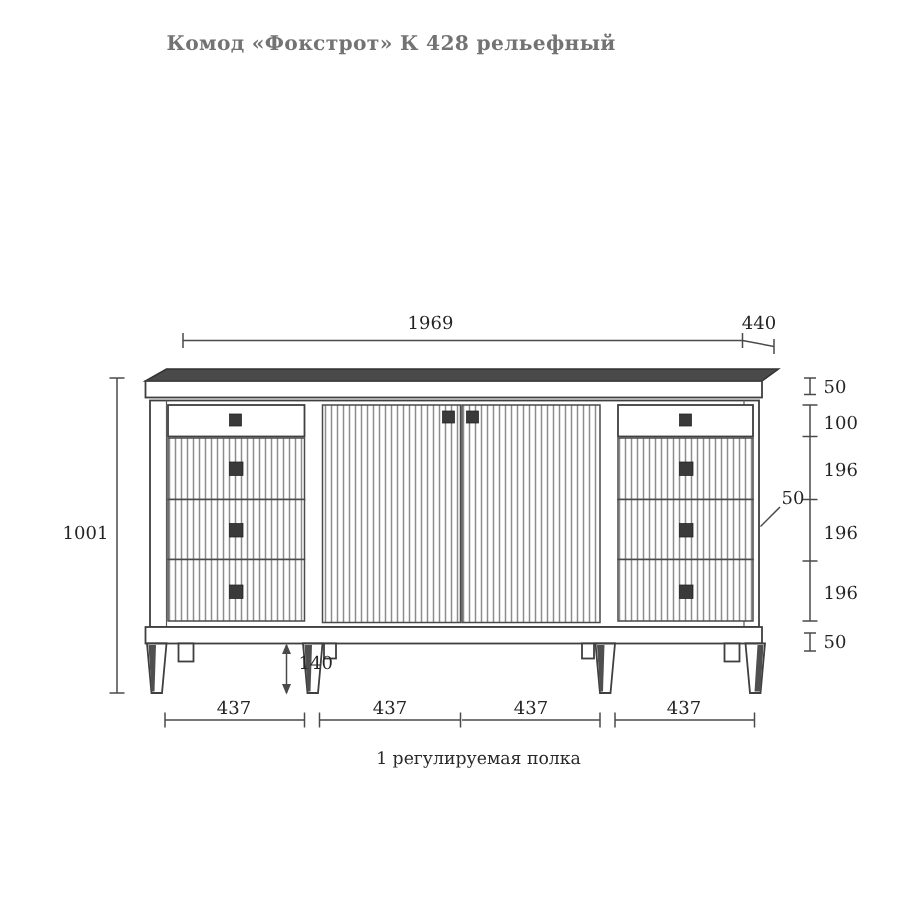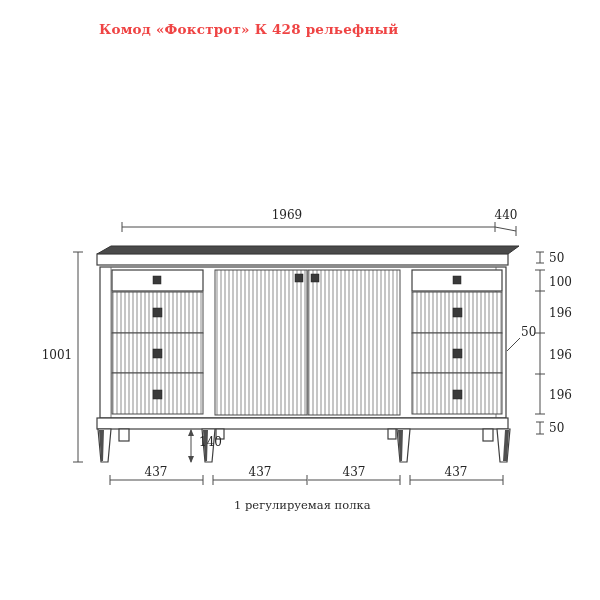--- a/index.html
+++ b/index.html
@@ -2,26 +2,26 @@
 <html><head>
 <meta charset="utf-8">
 <style>
   html,body{margin:0;padding:0;}
   body{
     width:600px;height:600px;position:relative;background:#ffffff;
     font-family:"DejaVu Serif","Liberation Serif",serif;color:#1c1c1c;
     overflow:hidden;
   }
   .title{
-    position:absolute;left:99px;top:21px;
-    font-size:13.5px;font-weight:bold;letter-spacing:.2px;color:#ef4444;
+    position:absolute;left:111px;top:21px;
+    font-size:13.5px;font-weight:bold;letter-spacing:.2px;color:#737373;
     white-space:nowrap;
   }
   .note{
-    position:absolute;left:234px;top:498px;width:170px;
+    position:absolute;left:234px;top:498px;width:170px;text-align:center;
     font-size:11.5px;color:#2a2a2a;white-space:nowrap;
   }
   svg{position:absolute;left:0;top:0;}
   text{
     font-family:"DejaVu Serif","Liberation Serif",serif;
     font-size:12px;fill:#242424;
   }
   .dim-line{stroke:#4a4a4a;stroke-width:1;fill:none;}
   .edge{stroke:#3f3f3f;stroke-width:1.2;fill:#ffffff;}
   .thin{stroke:#5a5a5a;stroke-width:.8;fill:none;}

